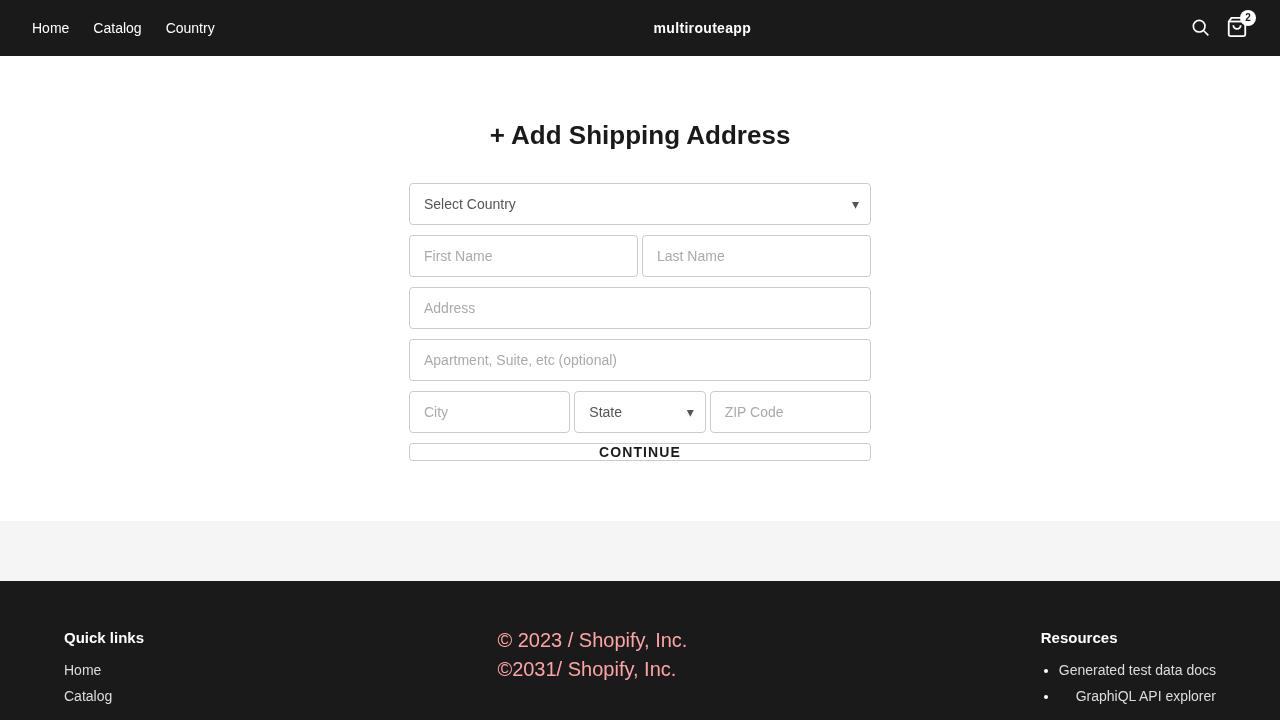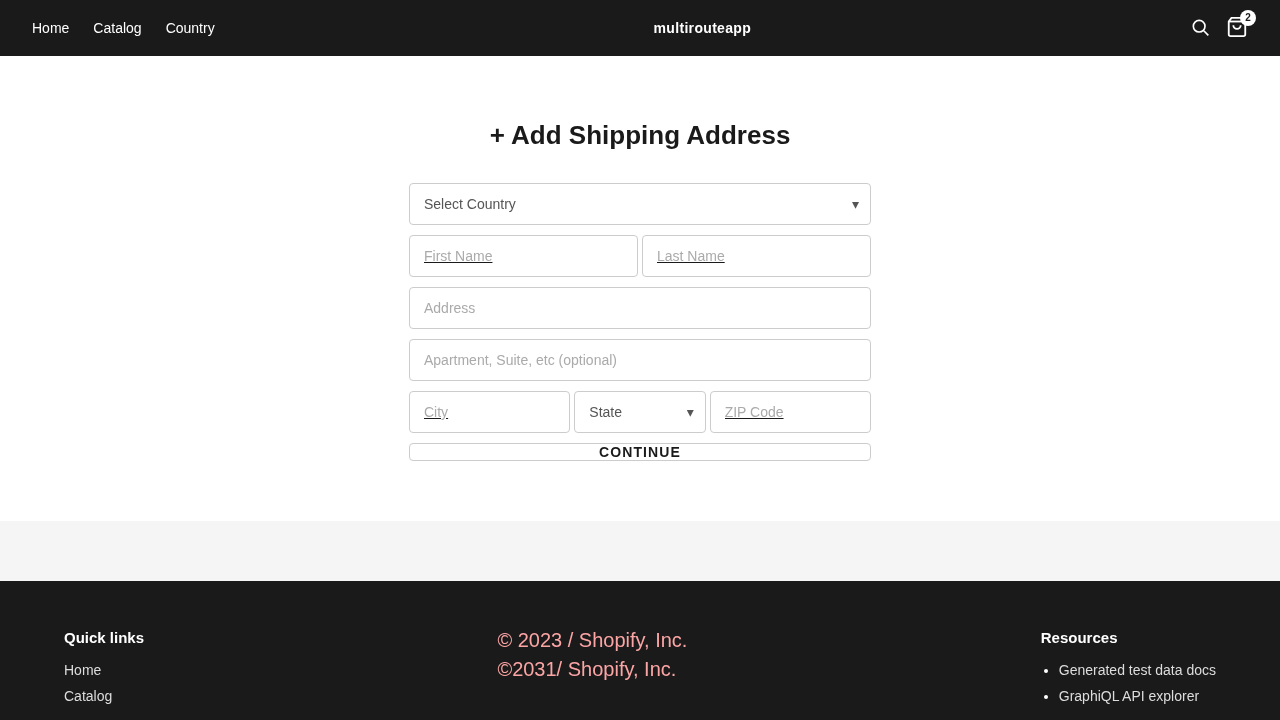--- a/index.html
+++ b/index.html
@@ -48,21 +48,20 @@
     .form-container {
       max-width: 462px;
       margin: 0 auto;
       display: flex;
       flex-direction: column;
       gap: 10px;
     }
     .form-row {
       display: flex;
       gap: 4px;
-      text-decoration: underline;
     }
     .form-field {
       width: 100%;
       padding: 12px 14px;
       border: 1px solid #ccc;
       border-radius: 4px;
       font-size: 14px;
       color: #555;
       background: #fff;
       outline: none;
@@ -124,21 +123,21 @@
       display: block;
       color: #ddd;
       text-decoration: none;
       font-size: 14px;
       margin-bottom: 10px;
     }
     .footer-center { text-align: left; }
     .footer-center p { font-size: 20px; color: #fca5a5; margin-bottom: 6px; }
     .footer-resources ul { list-style: disc; padding-left: 18px; }
     .footer-resources li { margin-bottom: 8px; }
-    .footer-resources a { color: #ddd; }
+    .footer-resources a { color: #ddd; text-align: right; }
 
     
     .section-divider {
       background: #f5f5f5;
       height: 60px;
     }
   </style>
 </head>
 <body>
 

